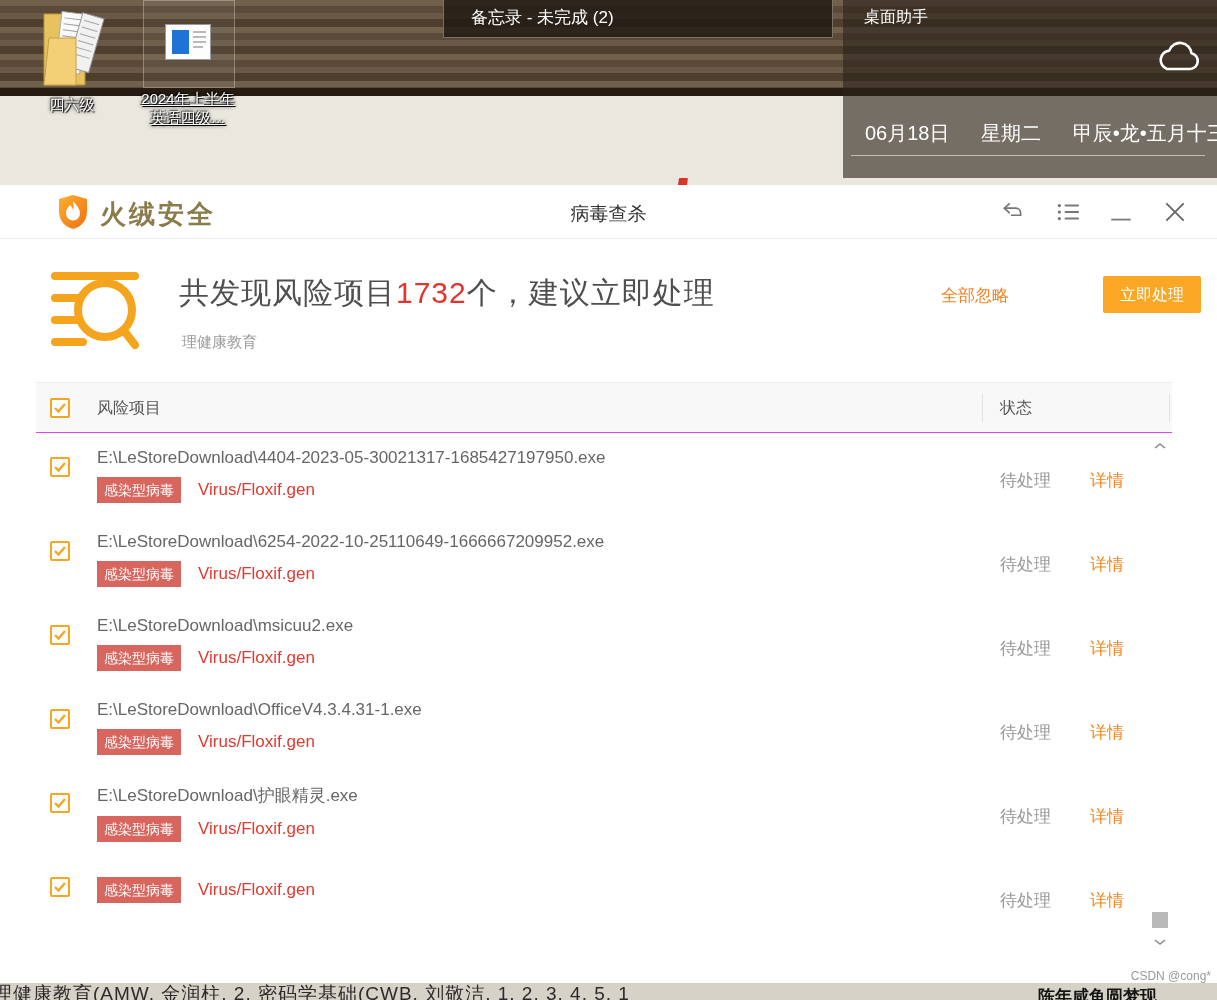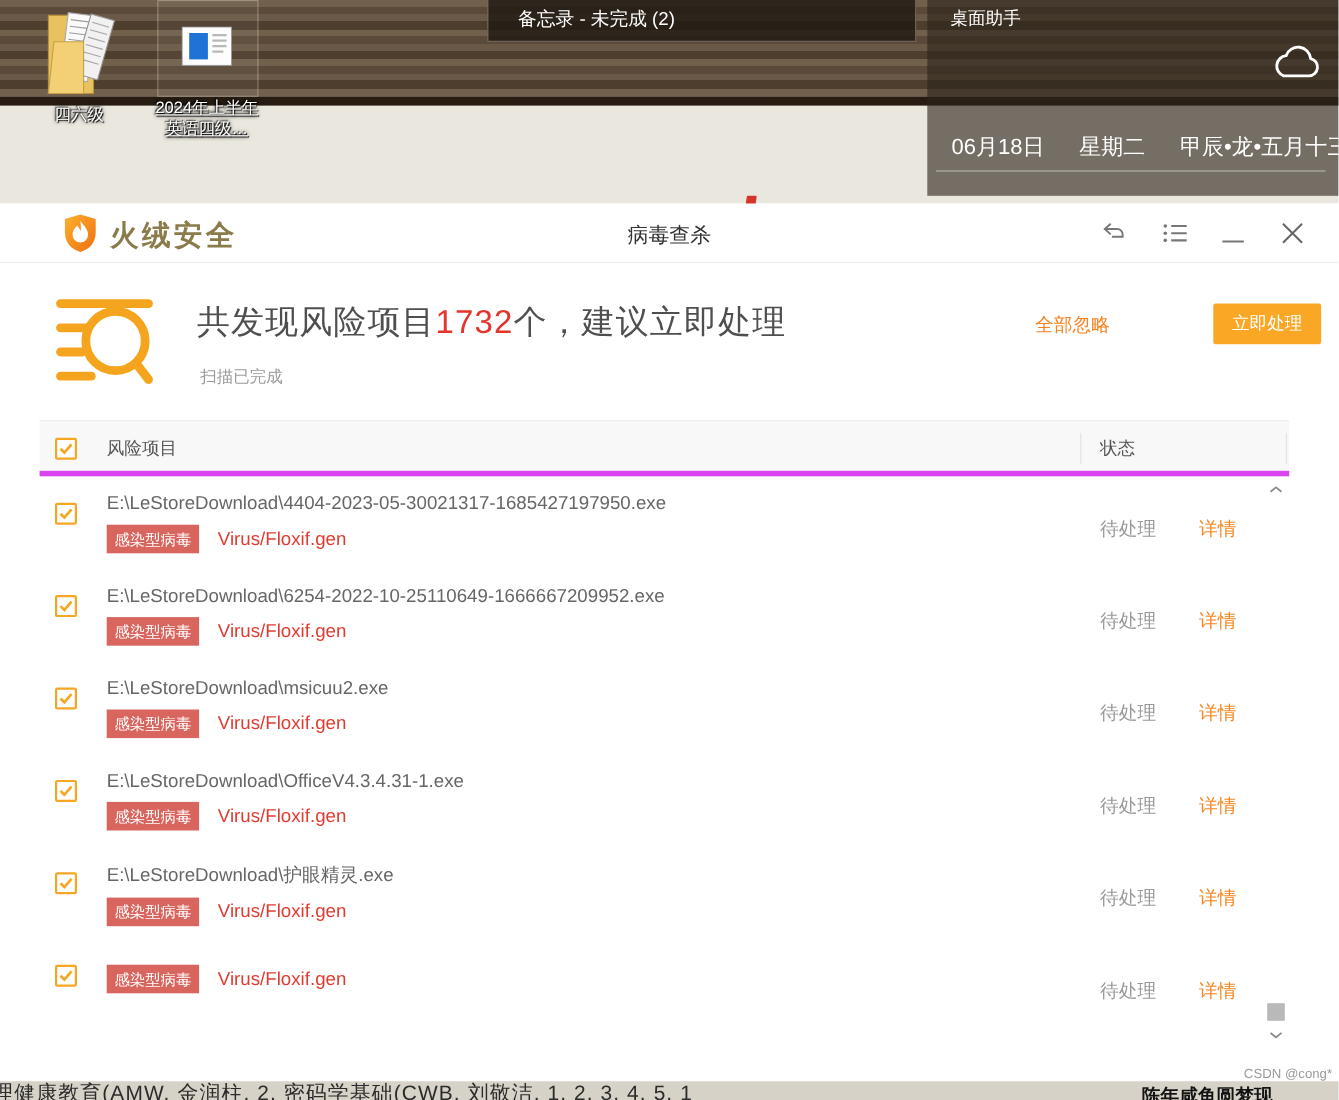--- a/index.html
+++ b/index.html
@@ -42,21 +42,21 @@
   .scan-icon{position:absolute;left:48px;top:82px;}
   .sum-title{position:absolute;left:179px;top:88px;font-size:30px;color:#4f4f4f;letter-spacing:1px;white-space:nowrap;text-align:center;}
   .sum-title .cnt{color:#e4342b;}
   .sum-sub{position:absolute;left:182px;top:148px;font-size:15px;color:#9b9b9b;}
   .ignore-link{position:absolute;left:941px;top:99px;font-size:17px;color:#f5821f;cursor:pointer;}
   .handle-btn{position:absolute;left:1059px;top:91px;width:98px;height:37px;background:#faa726;border-radius:2px;
     color:#fff;font-size:16px;line-height:37px;text-align:center;cursor:pointer;margin-left:44px;}
 
   
   .thead{position:absolute;left:36px;top:197px;width:1136px;height:51px;box-sizing:border-box;
-    background:#f8f8f8;border-top:1px solid #ececec;border-bottom:5px solid #d946ef;}
+    background:#f8f8f8;border-top:1px solid #ececec;border-bottom:1px solid #d946ef;}
   .thead .cbx{position:absolute;left:14px;top:15px;}
   .th-item{position:absolute;left:61px;top:15px;font-size:16px;color:#555;}
   .th-status{position:absolute;left:964px;top:15px;font-size:16px;color:#555;}
   .vdiv{position:absolute;top:11px;height:28px;border-left:1px solid #e2e2e2;}
   .vdiv.d1{left:946px;} .vdiv.d2{left:1133px;}
 
   
   .risk-list{position:absolute;left:36px;top:248px;width:1136px;}
   .row{position:relative;height:84px;}
   .row .cbx{position:absolute;left:14px;top:24px;}
@@ -216,21 +216,21 @@
           <line x1="7" y1="9" x2="87" y2="9"></line>
           <line x1="7" y1="31" x2="31" y2="31"></line>
           <line x1="7" y1="53" x2="27" y2="53"></line>
           <line x1="7" y1="75" x2="35" y2="75"></line>
           <circle cx="57" cy="43" r="27"></circle>
           <line x1="77" y1="65" x2="87" y2="78"></line>
         </g>
       </svg>
     </div>
     <div class="sum-title"><span>共发现风险项目</span><span class="cnt">1732</span><span>个，建议立即处理</span></div>
-    <div class="sum-sub">扫描已完成</div>
+    <div class="sum-sub">理健康教育</div>
     <div class="ignore-link">全部忽略</div>
     <div class="handle-btn">立即处理</div>
 
     <div class="thead">
       <div class="cbx">
         <svg width="16" height="16" viewBox="0 0 16 16">
             <polyline points="3,8 6.5,11.5 13,4" fill="none" stroke="#f5a623" stroke-width="2.4"></polyline>
           </svg>
       </div>
       <div class="th-item">风险项目</div>

